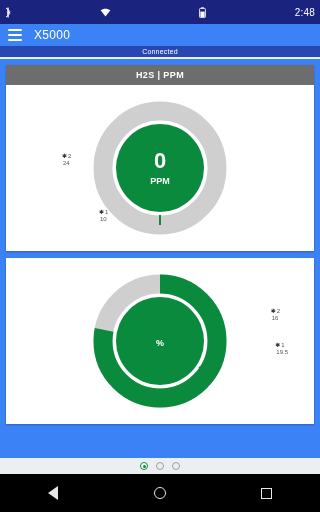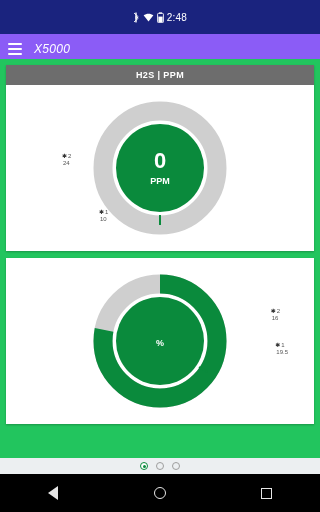--- a/index.html
+++ b/index.html
@@ -4,44 +4,44 @@
 <style>
   * { box-sizing: border-box; margin:0; padding:0; }
   html,body { width:320px; height:512px; }
   body {
     font-family: "Liberation Sans", sans-serif;
     background:#eceff1;
     overflow:hidden;
   }
   
   .statusbar {
-    height:34px; background:#1a237e; color:#fff;
-    display:flex; align-items:center; justify-content:center;
+    height:24px; background:#1a237e; color:#fff;
+    display:flex; align-items:center; justify-content:space-between;
     padding:0 5px; font-size:9px; gap:3px;
   }
   .statusbar .si { display:inline-flex; align-items:center; }
   .statusbar .clock { font-size:10px; letter-spacing:0.2px; }
   
   .appbar {
-    height:30px; background:#8b5cf6; color:#fff;
-    display:flex; align-items:center; padding:0 8px; gap:12px;font-style:italic;
+    height:22px; background:#3b82f6; color:#fff;
+    display:flex; align-items:center; padding:0 8px; gap:12px;
   }
   .hamburger { display:flex; flex-direction:column; gap:3px; width:14px; cursor:pointer;}
   .hamburger i { display:block; height:2px; background:#fff; border-radius:1px;}
   .apptitle { font-size:12px; font-weight:normal; letter-spacing:0.3px;}
   
   .connbar {
     height:11px; background:#2947b0; color:#fff;
     font-size:7px; display:flex; align-items:center; justify-content:center;
     letter-spacing:0.2px;
   }
   .scroll {
     position:absolute; left:0; right:0;
     top:59px; bottom:54px;
-    background:#22c55e;
+    background:#3b82f6;
     padding:6px 6px 0 6px;
     overflow:hidden;
   }
   .card {
     background:#fff; margin-bottom:7px;
     box-shadow:0 1px 2px rgba(0,0,0,0.25);
   }
   .card-header {
     background:#6d6d6d; color:#fff;
     height:20px; display:flex; align-items:center; justify-content:center;

